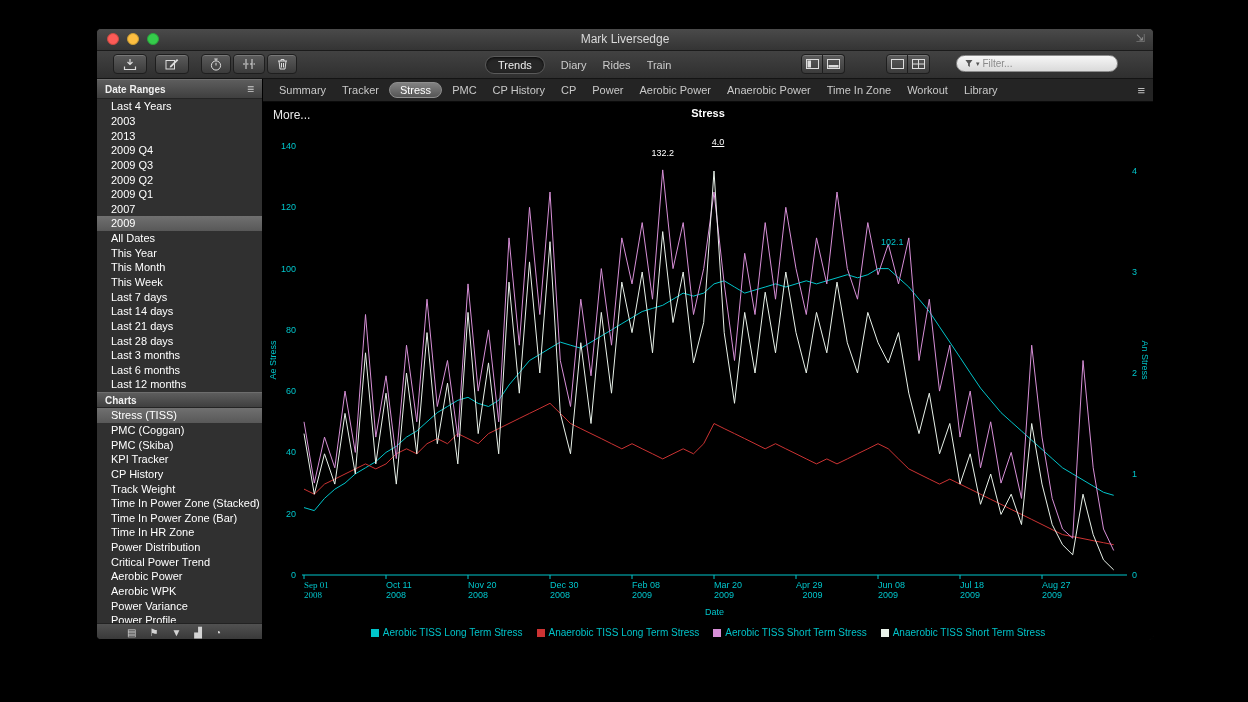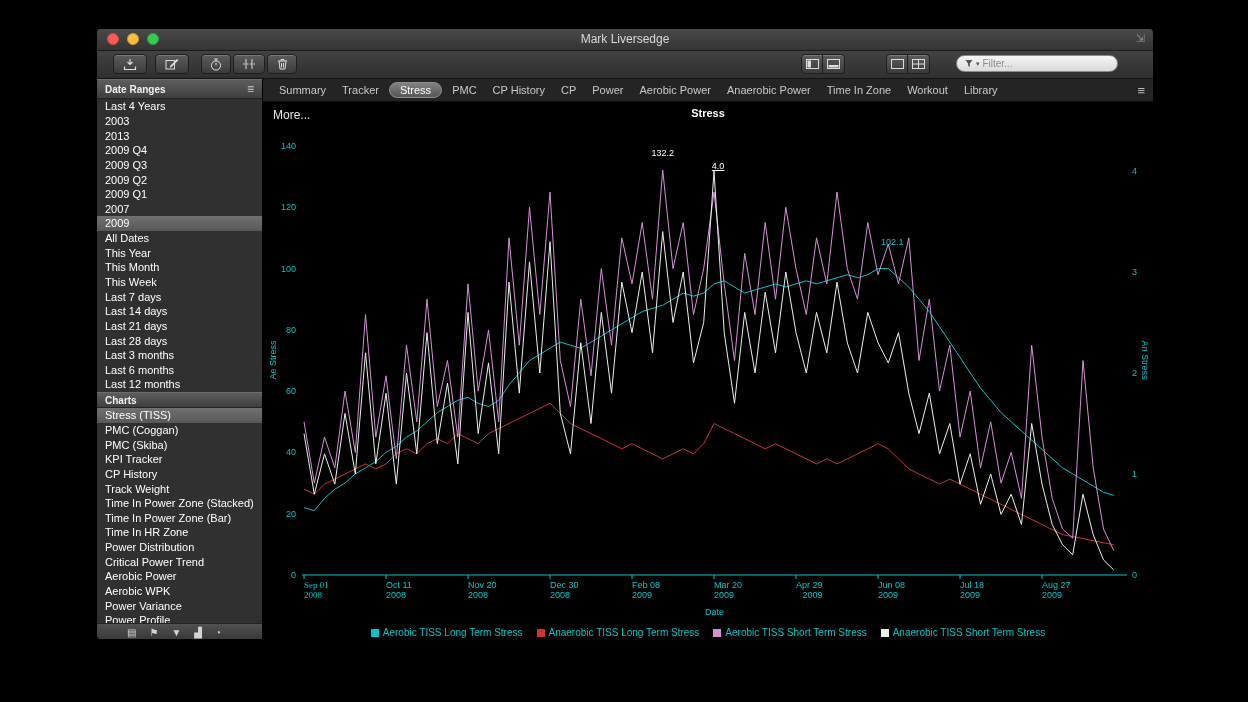--- a/index.html
+++ b/index.html
@@ -37,21 +37,21 @@
   .content{display:flex;height:calc(100% - 48px);}
   .sidebar{width:165px;flex:0 0 165px;display:flex;flex-direction:column;background:#303030;border-right:1px solid #000;}
   .side-header{flex:0 0 20px;background:linear-gradient(#5d5d5d,#3f3f3f);border-top:1px solid #6d6d6d;
     border-bottom:1px solid #242424;color:#f0f0f0;font-size:10px;font-weight:bold;display:flex;align-items:center;
     justify-content:space-between;padding:0 8px;box-sizing:border-box;}
   .side-header.small{flex:0 0 16px;}
   .hamb{font-size:12px;color:#cfcfcf;font-weight:normal;}
   .side-list{overflow:hidden;}
   .side-list.dates{flex:0 0 293px;}
   .side-list.charts{flex:1 1 auto;}
-  .side-item{height:14.65px;display:flex;align-items:center;padding-left:8px;font-size:11px;color:#ffffff;white-space:nowrap;}
+  .side-item{height:14.65px;display:flex;align-items:center;padding-left:14px;font-size:11px;color:#ffffff;white-space:nowrap;}
   .side-item.selected{background:linear-gradient(#707070,#585858);}
   .side-bottom{flex:0 0 17px;background:linear-gradient(#515151,#363636);border-top:1px solid #222;
     display:flex;align-items:center;gap:13px;padding-left:30px;color:#d4d4d4;font-size:10px;}
   .side-bottom span{line-height:1;}
   
   .main{flex:1 1 auto;display:flex;flex-direction:column;background:#000;min-width:0;}
   .tabbar{flex:0 0 22px;background:#242424;border-bottom:1px solid #0a0a0a;display:flex;align-items:center;
     padding-left:8px;position:relative;font-size:11px;color:#c9c9c9;}
   .tab{padding:3px 8px;white-space:nowrap;}
   .tab.selected{background:linear-gradient(#828282,#565656);border:1px solid #8e8e8e;border-radius:10px;
@@ -113,20 +113,26 @@
     </div>
     <div class="tbtn" style="left:170px;width:30px;">
       <svg width="11" height="12" viewBox="0 0 11 12">
         <path d="M1 3h9" stroke="#ddd"></path>
         <path d="M4 3V1.5h3V3" fill="none" stroke="#ddd"></path>
         <path d="M2 3l1 8h5l1-8" fill="none" stroke="#ddd"></path>
         <path d="M4.5 5v4.5M6.5 5v4.5" stroke="#ddd"></path>
       </svg>
     </div>
 
+    <div class="seg" id="view-tabs">
+        <span class="pill">Trends</span>
+        <span>Diary</span>
+        <span>Rides</span>
+        <span>Train</span>
+      </div>
 
     <div class="btn-group" style="left:704px;">
       <div class="gbtn first">
         <svg width="13" height="10" viewBox="0 0 13 10">
           <rect x="0.5" y="0.5" width="12" height="9" fill="none" stroke="#ddd"></rect>
           <rect x="1.5" y="1.5" width="3.5" height="7" fill="#ddd"></rect>
         </svg>
       </div>
       <div class="gbtn last">
         <svg width="13" height="10" viewBox="0 0 13 10">
@@ -274,21 +280,21 @@
             <div class="tickl right-align" style="left: 0px; width: 33px; top: 39px;">140</div>
             <div class="tickl" style="left: 869px; top: 468px;">0</div>
             <div class="tickl" style="left: 869px; top: 367px;">1</div>
             <div class="tickl" style="left: 869px; top: 266px;">2</div>
             <div class="tickl" style="left: 869px; top: 165px;">3</div>
             <div class="tickl" style="left: 869px; top: 64px;">4</div>
             <div class="axis-title" style="left: -14px; top: 253px; transform: rotate(-90deg); width: 48px; text-align: center;">Ae Stress</div>
             <div class="axis-title" style="left: 858px; top: 253px; transform: rotate(90deg); width: 48px; text-align: center;">An Stress</div>
             <div class="xlabel" style="left: 39px; width: 825px; top: 505px;">Date</div>
             <div class="anno" style="left: 399.75px; top: 56.2571px; color: rgb(255, 255, 255);">132.2</div>
-            <div class="anno" style="left: 455.1px; top: 69px; color: rgb(255, 255, 255); text-decoration: underline;">4.0</div>
+            <div class="anno" style="left: 455.1px; top: 45px; color: rgb(255, 255, 255); text-decoration: underline;">4.0</div>
             <div class="anno" style="left: 629.35px; top: 145.121px; color: rgb(0, 197, 203);">102.1</div>
           </div>
         <div class="legend" id="legend">
             <span class="legend-item">
               <span class="legend-swatch" style="background: rgb(0, 197, 203);"></span>
               <span>Aerobic TISS Long Term Stress</span>
             </span>
             <span class="legend-item">
               <span class="legend-swatch" style="background: rgb(204, 51, 51);"></span>
               <span>Anaerobic TISS Long Term Stress</span>

